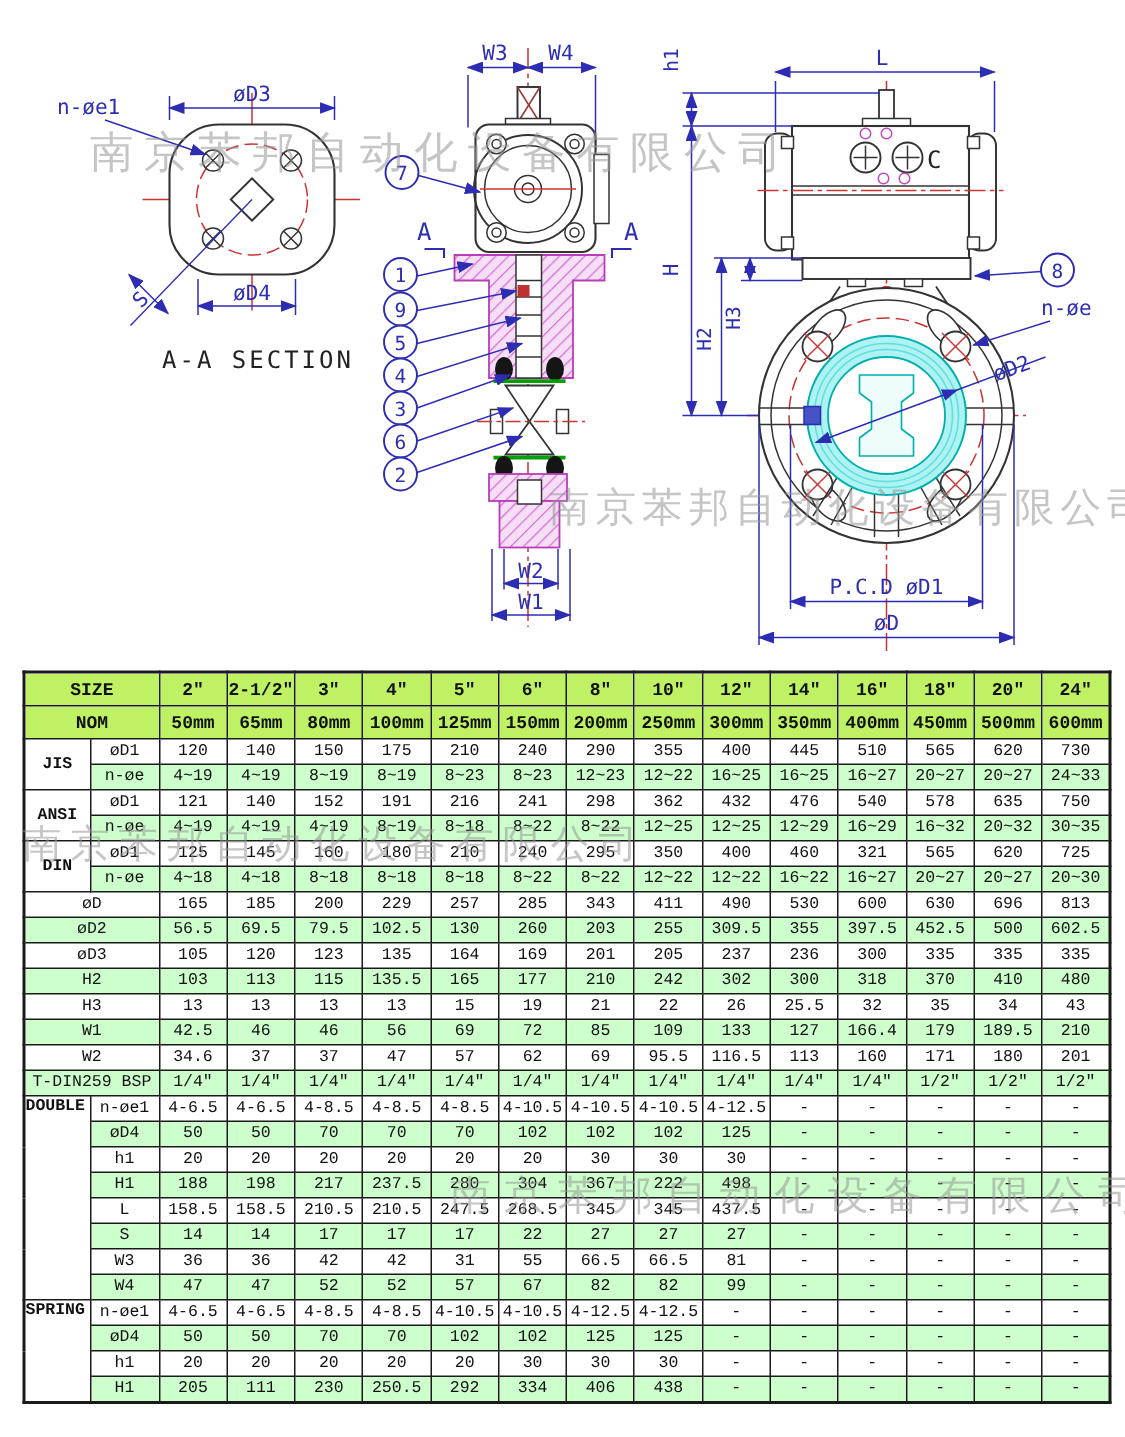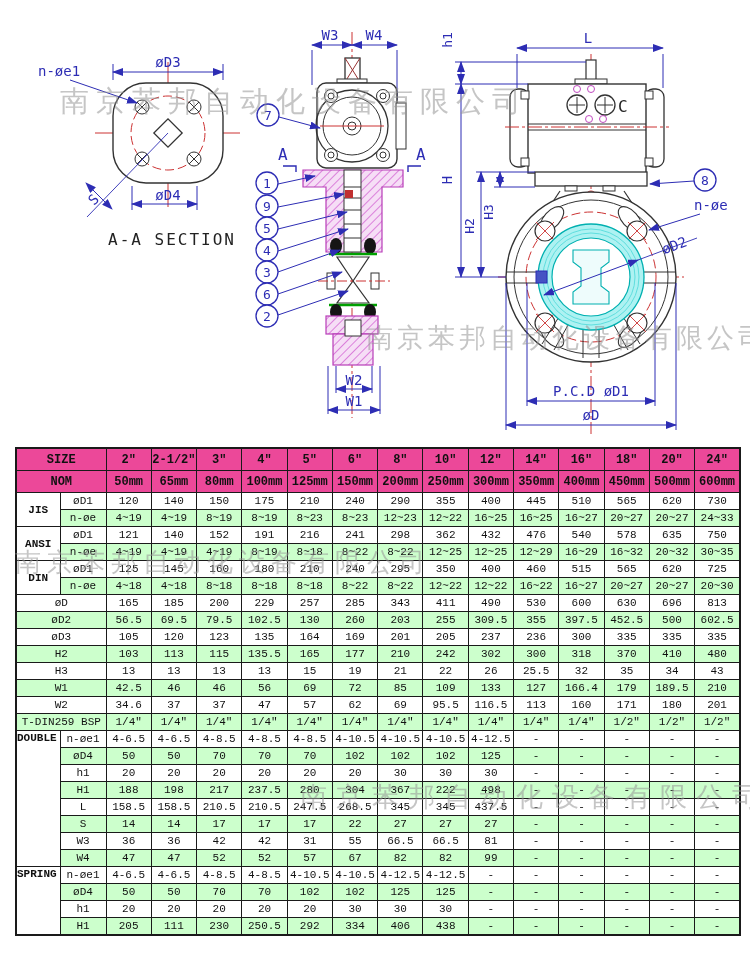--- a/index.html
+++ b/index.html
@@ -11,21 +11,21 @@
   .balloon-num{fill:#2d2db4;font-size:13px;text-anchor:middle;}
   .blacktxt{fill:#222;font-size:16px;letter-spacing:2px;}
   .watermark{position:absolute;color:rgba(150,150,150,0.55);font-family:Liberation Serif, serif;
              white-space:nowrap;pointer-events:none;z-index:5;text-align:center;}
   
   #spec-table{position:absolute;left:15px;top:447px;width:726px;border-collapse:collapse;
               table-layout:fixed;font-family:"Liberation Mono", monospace;font-size:11px;color:#111;
               border:2px solid #1a1a1a;}
   #spec-table td,#spec-table th{border:1px solid #1a1a1a;text-align:center;padding:0;
               height:16px;line-height:14px;overflow:hidden;white-space:nowrap;}
-  #spec-table th{background:#ec4899;font-size:12px;font-weight:bold;height:21px;}
+  #spec-table th{background:#bef264;font-size:12px;font-weight:bold;height:21px;}
   tr.w td{background:#ffffff;}
   tr.g td{background:#ccffcc;}
   td.grp{font-weight:bold;}
   td.grp.top{vertical-align:top;white-space:normal;line-height:15px;}
 </style>
 </head>
 <body>
 
 <div id="page">
 
@@ -457,21 +457,21 @@
           <td>125</td>
           <td>145</td>
           <td>160</td>
           <td>180</td>
           <td>210</td>
           <td>240</td>
           <td>295</td>
           <td>350</td>
           <td>400</td>
           <td>460</td>
-          <td>515</td>
+          <td>321</td>
           <td>565</td>
           <td>620</td>
           <td>725</td>
         </tr>
         <tr class="g">
           <td>n-øe</td>
           <td>4~18</td>
           <td>4~18</td>
           <td>8~18</td>
           <td>8~18</td>

